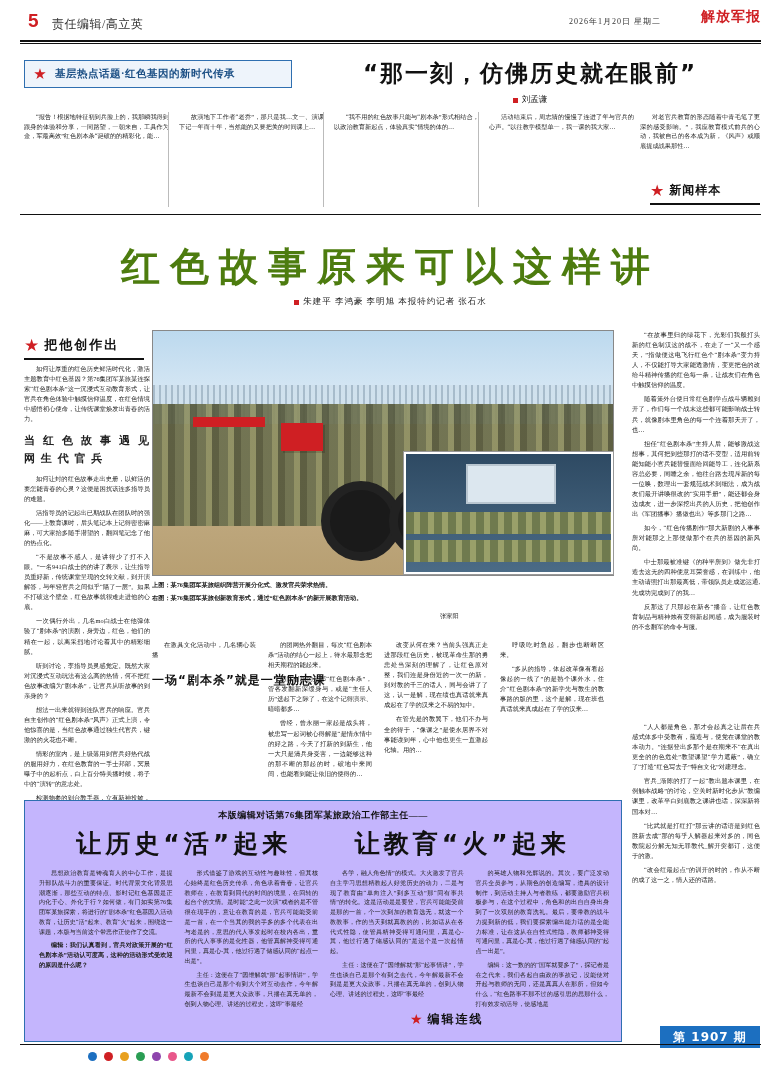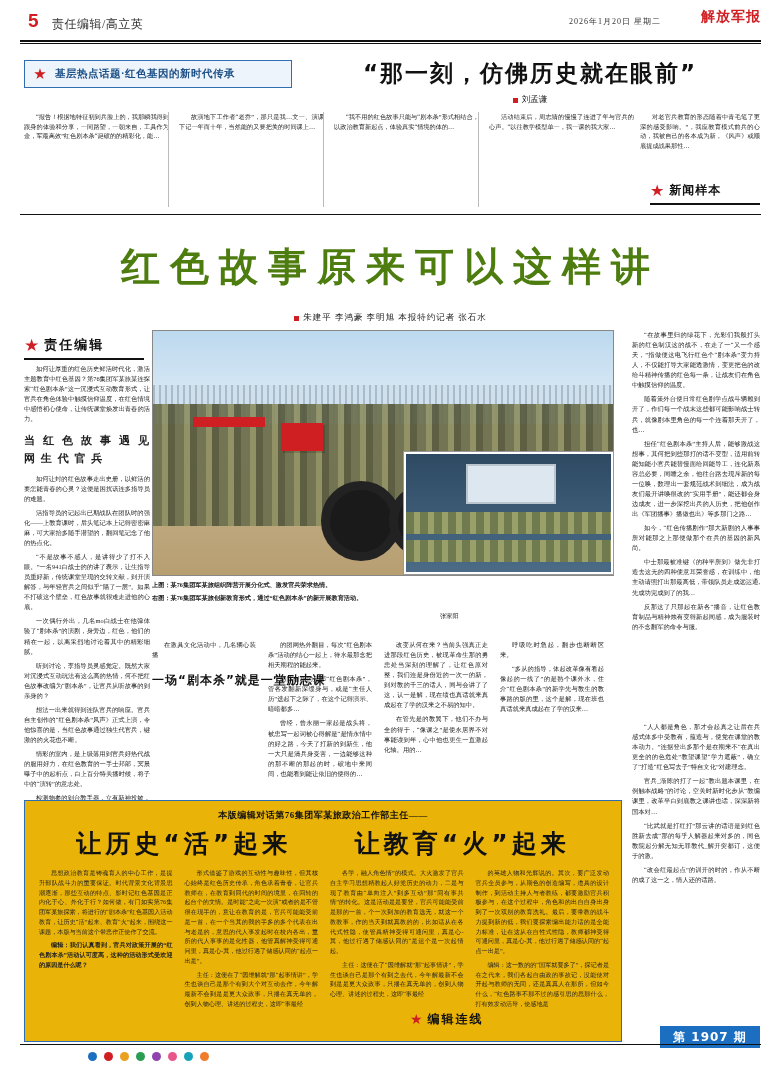--- a/index.html
+++ b/index.html
@@ -98,21 +98,21 @@
 
   
   .main-headline{
     position:absolute;left:20px;top:240px;width:741px;text-align:center;
     font-size:39px;font-weight:bold;letter-spacing:10px;
     font-family:"DejaVu Sans","Liberation Sans",sans-serif;
     color:#4d7c0f;
   }
   .main-byline{
     position:absolute;left:20px;top:296px;width:741px;text-align:center;
-    font-size:8.5px;color:#222;letter-spacing:1px;margin-top:16px;
+    font-size:8.5px;color:#222;letter-spacing:1px;
   }
 
   
   .reporter-badge{
     position:absolute;left:24px;top:332px;width:120px;height:26px;
     display:flex;align-items:center;
   }
   .rb-star{color:#cf1f23;font-size:17px;margin-right:5px;}
   .rb-text{font-size:13px;font-weight:bold;letter-spacing:2px;}
   .rb-underline{position:absolute;left:24px;top:358px;width:120px;height:2px;background:#111;}
@@ -190,21 +190,21 @@
   
   .rightcol{
     position:absolute;left:632px;top:330px;width:128px;
     font-size:6.3px;line-height:1.6;text-align:justify;color:#222;
   }
   .rightcol p{margin:0 0 4px 0;text-indent:12px;}
 
   
   .bottom-box{
     position:absolute;left:24px;top:800px;width:596px;height:240px;
-    border:1px solid #2f6fb0;background:#eab308;
+    border:1px solid #2f6fb0;background:#c4b5fd;
   }
   .bb-head{
     position:absolute;left:0;top:8px;width:100%;text-align:center;
     font-size:9px;font-weight:bold;color:#111;letter-spacing:.5px;
   }
   .bb-title{
     position:absolute;left:0;top:26px;width:100%;text-align:center;
     font-size:25px;font-weight:bold;letter-spacing:4px;
     font-family:"DejaVu Sans","Liberation Sans",sans-serif;
   }
@@ -306,21 +306,21 @@
   <div class="ns-underline"></div>
   <div class="rule-mid"></div>
 
   <div class="main-headline">红色故事原来可以这样讲</div>
   <div class="main-byline">
     <span class="red-sq"></span><span>朱建平  李鸿豪  李明旭   本报特约记者  张石水</span>
   </div>
 
   <div class="reporter-badge">
     <span class="rb-star">★</span>
-    <span class="rb-text">责任编辑</span>
+    <span class="rb-text">把他创作出</span>
   </div>
   <div class="rb-underline"></div>
 
   <div class="leftcol">
     <p>如何让厚重的红色历史鲜活时代化，激活主题教育中红色基因？第76集团军某旅某连探索“红色剧本杀”这一沉浸式互动教育形式，让官兵在角色体验中触摸信仰温度，在红色情境中感悟初心使命，让传统课堂焕发出青春的活力。</p>
     <p class="sub-h">当 红 色 故 事 遇 见 网 生 代 官 兵</p>
     <p>如何让封的红色故事走出史册，以鲜活的要怎能青春的心灵？这便是困扰该连多指导员的难题。</p>
     <p>活指导员的记起出已期战队在团队时的强化——上教育课时，后头笔记本上记得密密麻麻，可大家抬多随手潜望的，翻回笔记念了他的热点化。</p>
     <p>“不是故事不感人，是讲得少了打不入眼。”一名941白战士的的讲了表示，让生指导员重好新，传统课堂呈现的交转文献，到开演解答，与年轻官兵之间似乎“隔了一层”。如果不打破这个壁垒，红色故事就很难走进他的心底。</p>
     <p>一次偶行外出，几名mo白战士在他弹体验了“剧本杀”的演剧，身旁边，红色，他们的精在一起，以离采烈地讨论着其中的精彩细腻。</p>

